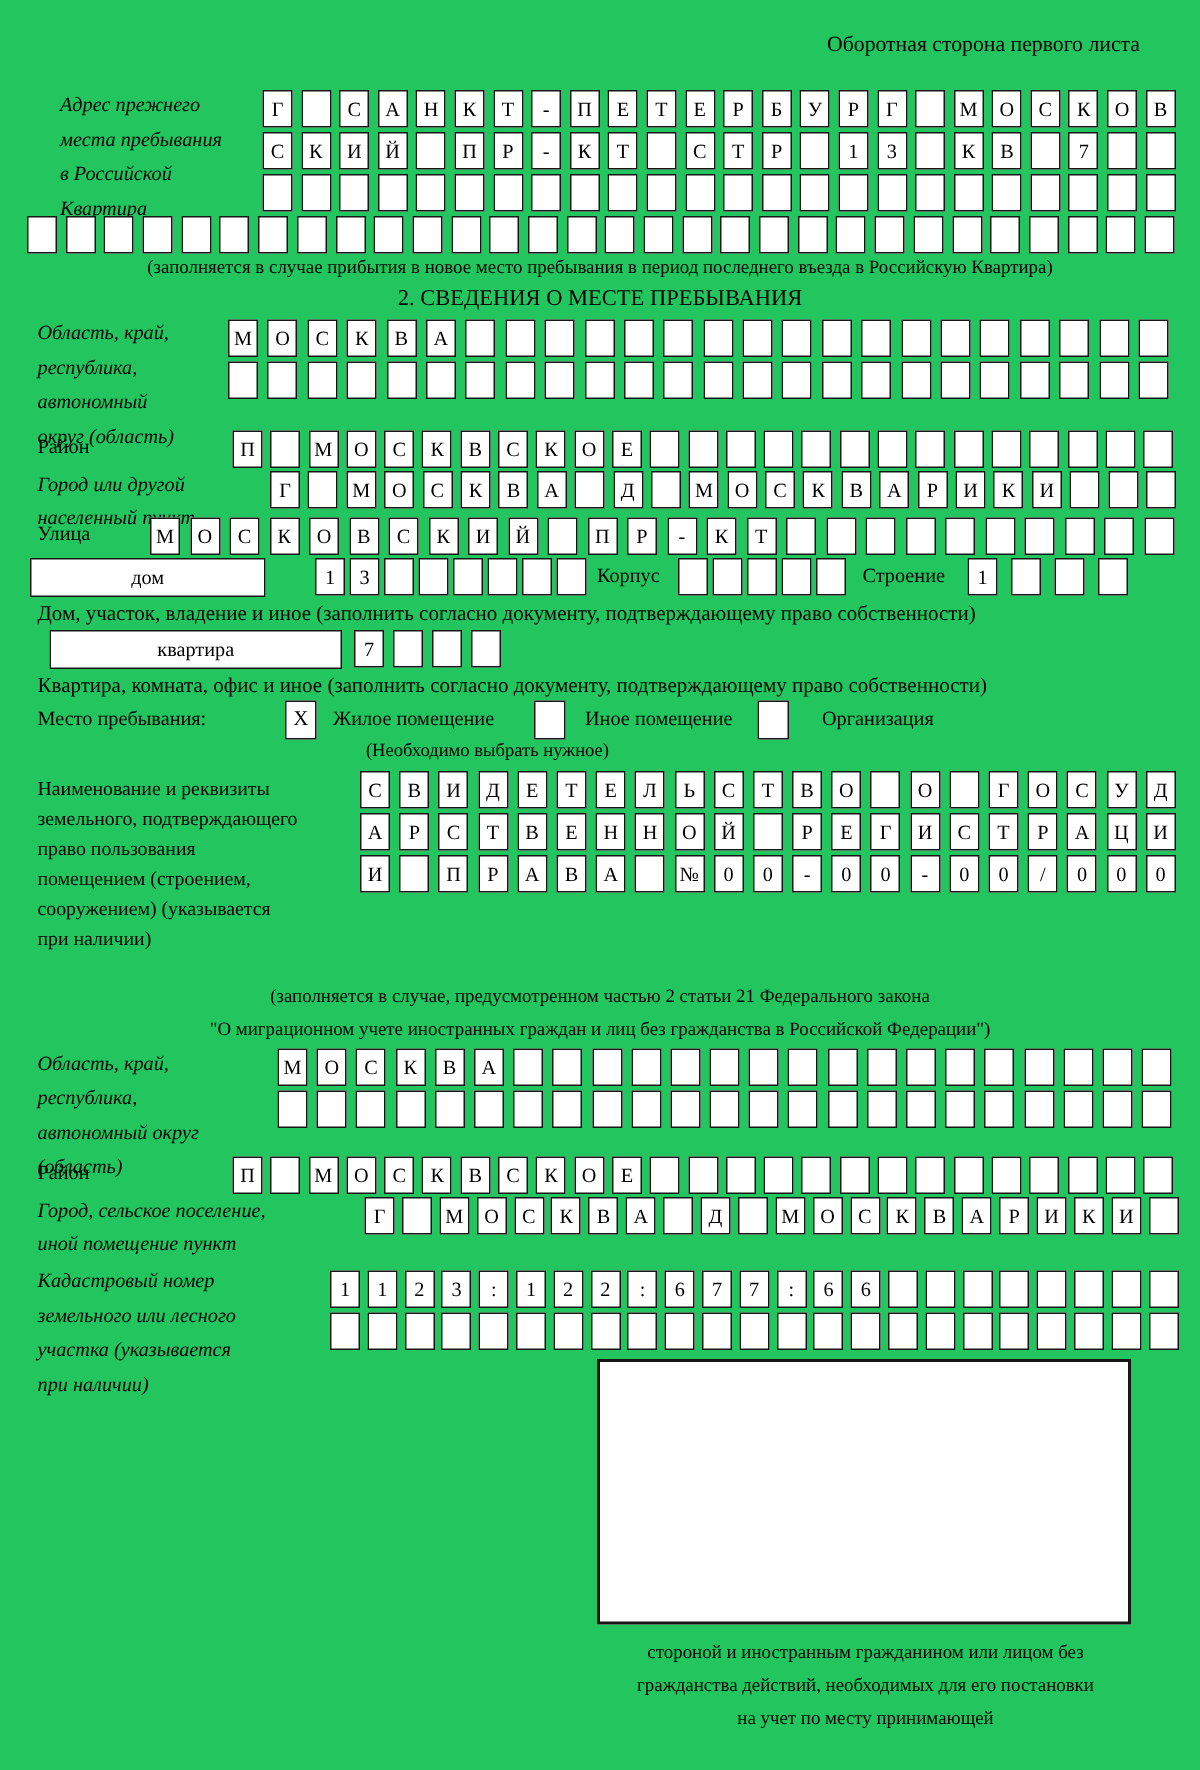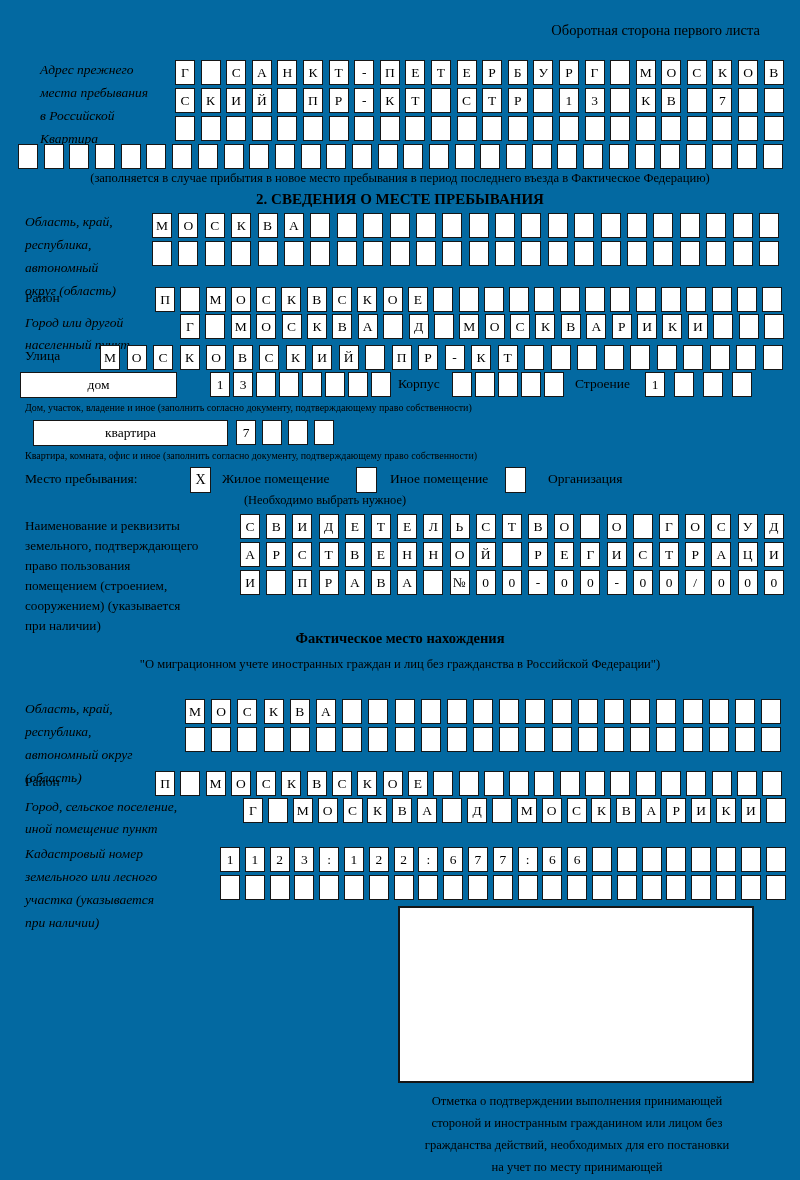--- a/index.html
+++ b/index.html
@@ -1,44 +1,44 @@
 <!DOCTYPE html>
 <html><head>
 <meta charset="utf-8">
 <style>
   html,body { margin:0; padding:0; background:#fff; }
   .page {
-    position:relative; width:800px; height:1180px; background:#0369a1;
+    position:relative; width:800px; height:1180px; background:#22c55e;
     font-family:"Liberation Serif", serif; color:#000; overflow:hidden;
   }
   .txt { position:absolute; font-size:13.5px; white-space:nowrap; }
   .label { position:absolute; font-size:13.5px; line-height:23px; white-space:nowrap;font-style:italic; }
   .label2 { position:absolute; font-size:13.5px; line-height:22px; white-space:nowrap;font-style:italic; }
   .label-tight { position:absolute; font-size:13.2px; line-height:20px; white-space:nowrap; }
   .caption { position:absolute; font-size:12.4px; text-align:center; }
-  .caption-left { position:absolute; font-size:10px; white-space:nowrap; }
+  .caption-left { position:absolute; font-size:14px; white-space:nowrap; }
   .cells { position:absolute; display:flex; }
   .cell {
     flex:0 0 auto; width:20px; height:25px; box-sizing:border-box;
     border:1.6px solid #161616; margin-right:var(--g,6px); background:#fff;
     display:flex; align-items:center; justify-content:center;
     font-size:13.5px; font-family:"Liberation Serif", serif;
   }
   .wide-box {
     position:absolute; height:26px; box-sizing:border-box;
     border:1.6px solid #161616; background:#fff;
     display:flex; align-items:center; justify-content:center; font-size:13.5px;
   }
   .checkbox {
     position:absolute; width:21px; height:26px; box-sizing:border-box;
     border:1.6px solid #161616; background:#fff;
     display:flex; align-items:center; justify-content:center; font-size:14px;
   }
   .section-title { position:absolute; left:0; width:800px; text-align:center;
-    font-weight:bold; font-size:15px; }
+    font-weight:normal; font-size:15px; }
   .center-note { position:absolute; left:0; width:800px; text-align:center;
     font-size:12.6px; }
   .stamp-box { position:absolute; border:2px solid #161616; background:#fff; box-sizing:border-box; }
 </style>
 </head>
 <body>
 
 <div class="page">
 
   <div class="txt" style="top:22px; left:420px; width:340px; text-align:right; font-size:14.5px">Оборотная сторона первого листа</div>
@@ -152,21 +152,21 @@
       <span class="cell"></span>
       <span class="cell"></span>
       <span class="cell"></span>
       <span class="cell"></span>
       <span class="cell"></span>
       <span class="cell"></span>
       <span class="cell"></span>
       <span class="cell"></span>
       <span class="cell"></span>
     </div>
-  <div class="center-note" style="top:171px">(заполняется в случае прибытия в новое место пребывания в период последнего въезда в Фактическое Федерацию)</div>
+  <div class="center-note" style="top:171px">(заполняется в случае прибытия в новое место пребывания в период последнего въезда в Российскую Квартира)</div>
 
   <div class="section-title" style="top:191px">2. СВЕДЕНИЯ О МЕСТЕ ПРЕБЫВАНИЯ</div>
 
   <div class="label" style="top:210px; left:25px">
       <div>Область, край,</div>
       <div>республика,</div>
       <div>автономный</div>
       <div>округ (область)</div>
     </div>
   <div class="cells" style="top:213px; left:152px; --g:6.4px">
@@ -429,22 +429,22 @@
       <span class="cell">0</span>
       <span class="cell">-</span>
       <span class="cell">0</span>
       <span class="cell">0</span>
       <span class="cell">/</span>
       <span class="cell">0</span>
       <span class="cell">0</span>
       <span class="cell">0</span>
     </div>
 
-  <div class="section-title" style="top:630px; font-size:14.5px">Фактическое место нахождения</div>
   <div class="center-note" style="top:653px; line-height:22px">
+      <div>(заполняется в случае, предусмотренном частью 2 статьи 21 Федерального закона</div>
       <div>"О миграционном учете иностранных граждан и лиц без гражданства в Российской Федерации")</div>
     </div>
 
   <div class="label" style="top:697px; left:25px">
       <div>Область, край,</div>
       <div>республика,</div>
       <div>автономный округ</div>
       <div>(область)</div>
     </div>
   <div class="cells" style="top:699px; left:185px; --g:6.2px">
@@ -608,19 +608,18 @@
       <span class="cell"></span>
       <span class="cell"></span>
       <span class="cell"></span>
       <span class="cell"></span>
       <span class="cell"></span>
       <span class="cell"></span>
     </div>
 
   <div class="stamp-box" style="top:906px; left:398px; width:356px; height:177px"></div>
   <div class="caption" style="top:1090px; left:388px; width:378px; line-height:22px; font-size:12.6px">
-      <div>Отметка о подтверждении выполнения принимающей</div>
       <div>стороной и иностранным гражданином или лицом без</div>
       <div>гражданства действий, необходимых для его постановки</div>
       <div>на учет по месту принимающей</div>
     </div>
 
 </div>
 
 </body></html>

